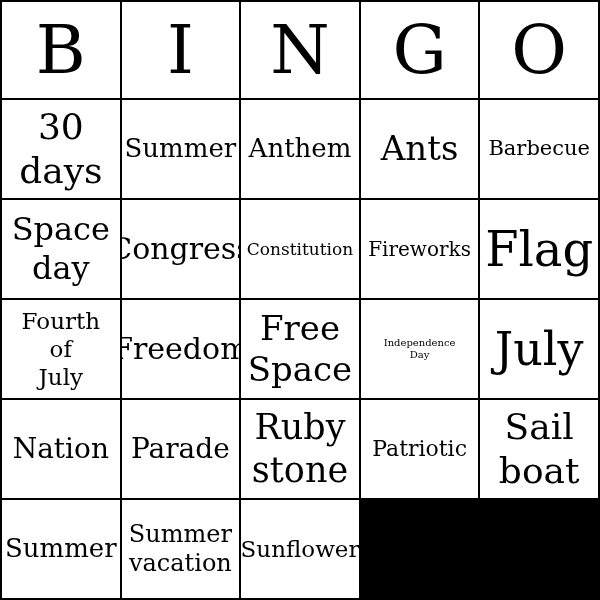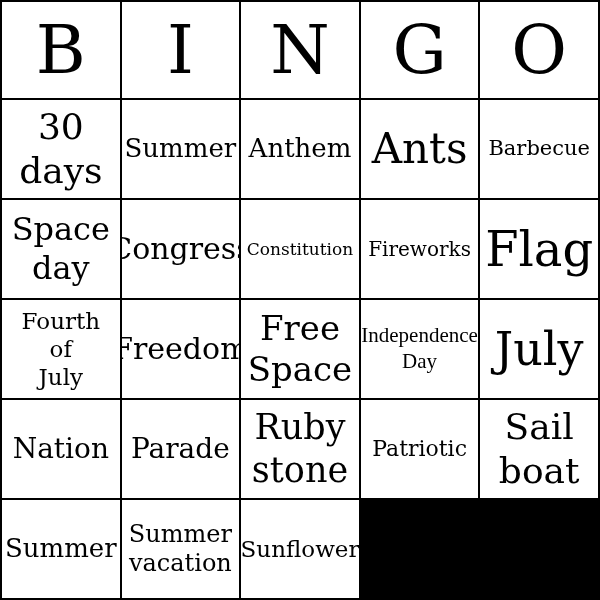--- a/index.html
+++ b/index.html
@@ -30,36 +30,36 @@
   }
   .cell .txt{
     white-space:pre-line;
     line-height:1.22;
     display:block;
   }
   .header-cell .txt{line-height:1;}
   .fs68{font-size:68px}
   .fs48{font-size:48px}
   .fs46{font-size:46px}
-  .fs42{font-size:42px}
+  .fs42{font-size:34px}
   .fs36{font-size:36px}
   .fs35{font-size:35px}
   .fs34{font-size:34px}
   .fs32{font-size:32px}
   .fs28{font-size:28px}
   .fs26{font-size:26px}
   .fs25{font-size:30px}
   .fs24{font-size:24px}
   .fs23{font-size:23px}
   .fs22{font-size:22px}
   .fs21{font-size:21px}
   .fs20{font-size:20px}
   .fs19{font-size:19px}
   .fs17{font-size:17px}
-  .fs15{font-size:21px; line-height:1.35;font-family:Liberation Serif, serif;}
+  .fs15{font-size:10px; line-height:1.35;}
 </style>
 </head>
 <body>
 
 <div class="bingo-card">
 
   <div class="cell header-cell">
       <span class="txt fs68">B</span>
     </div>
   <div class="cell header-cell">

